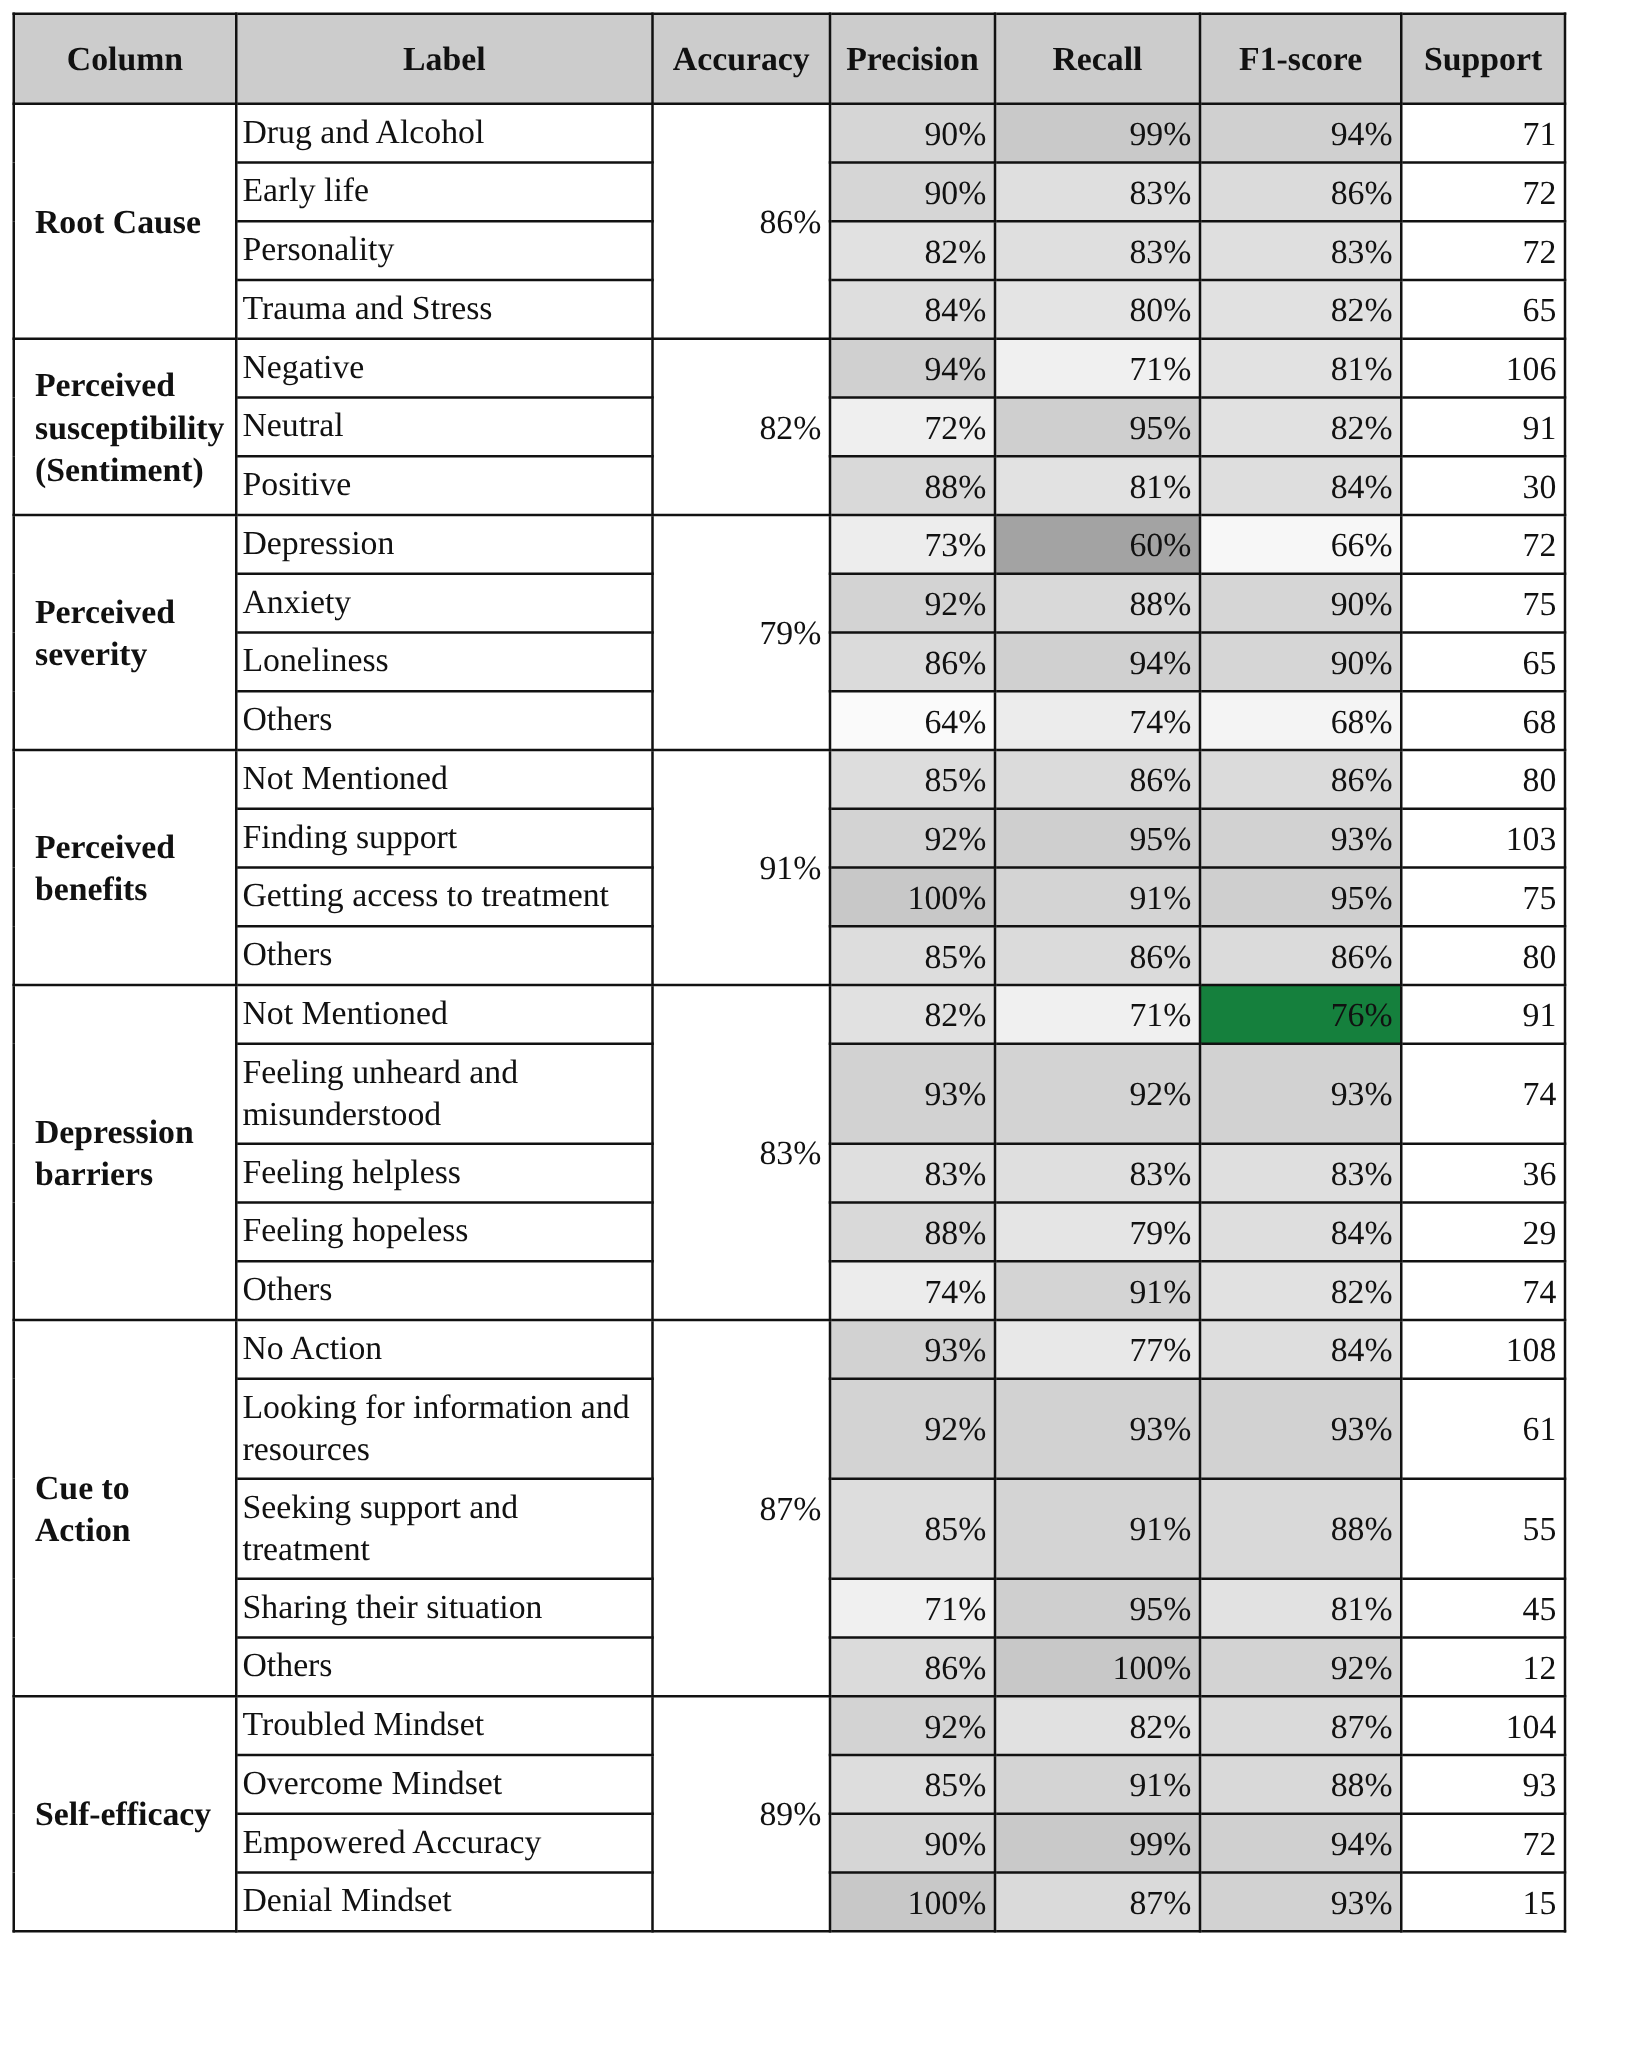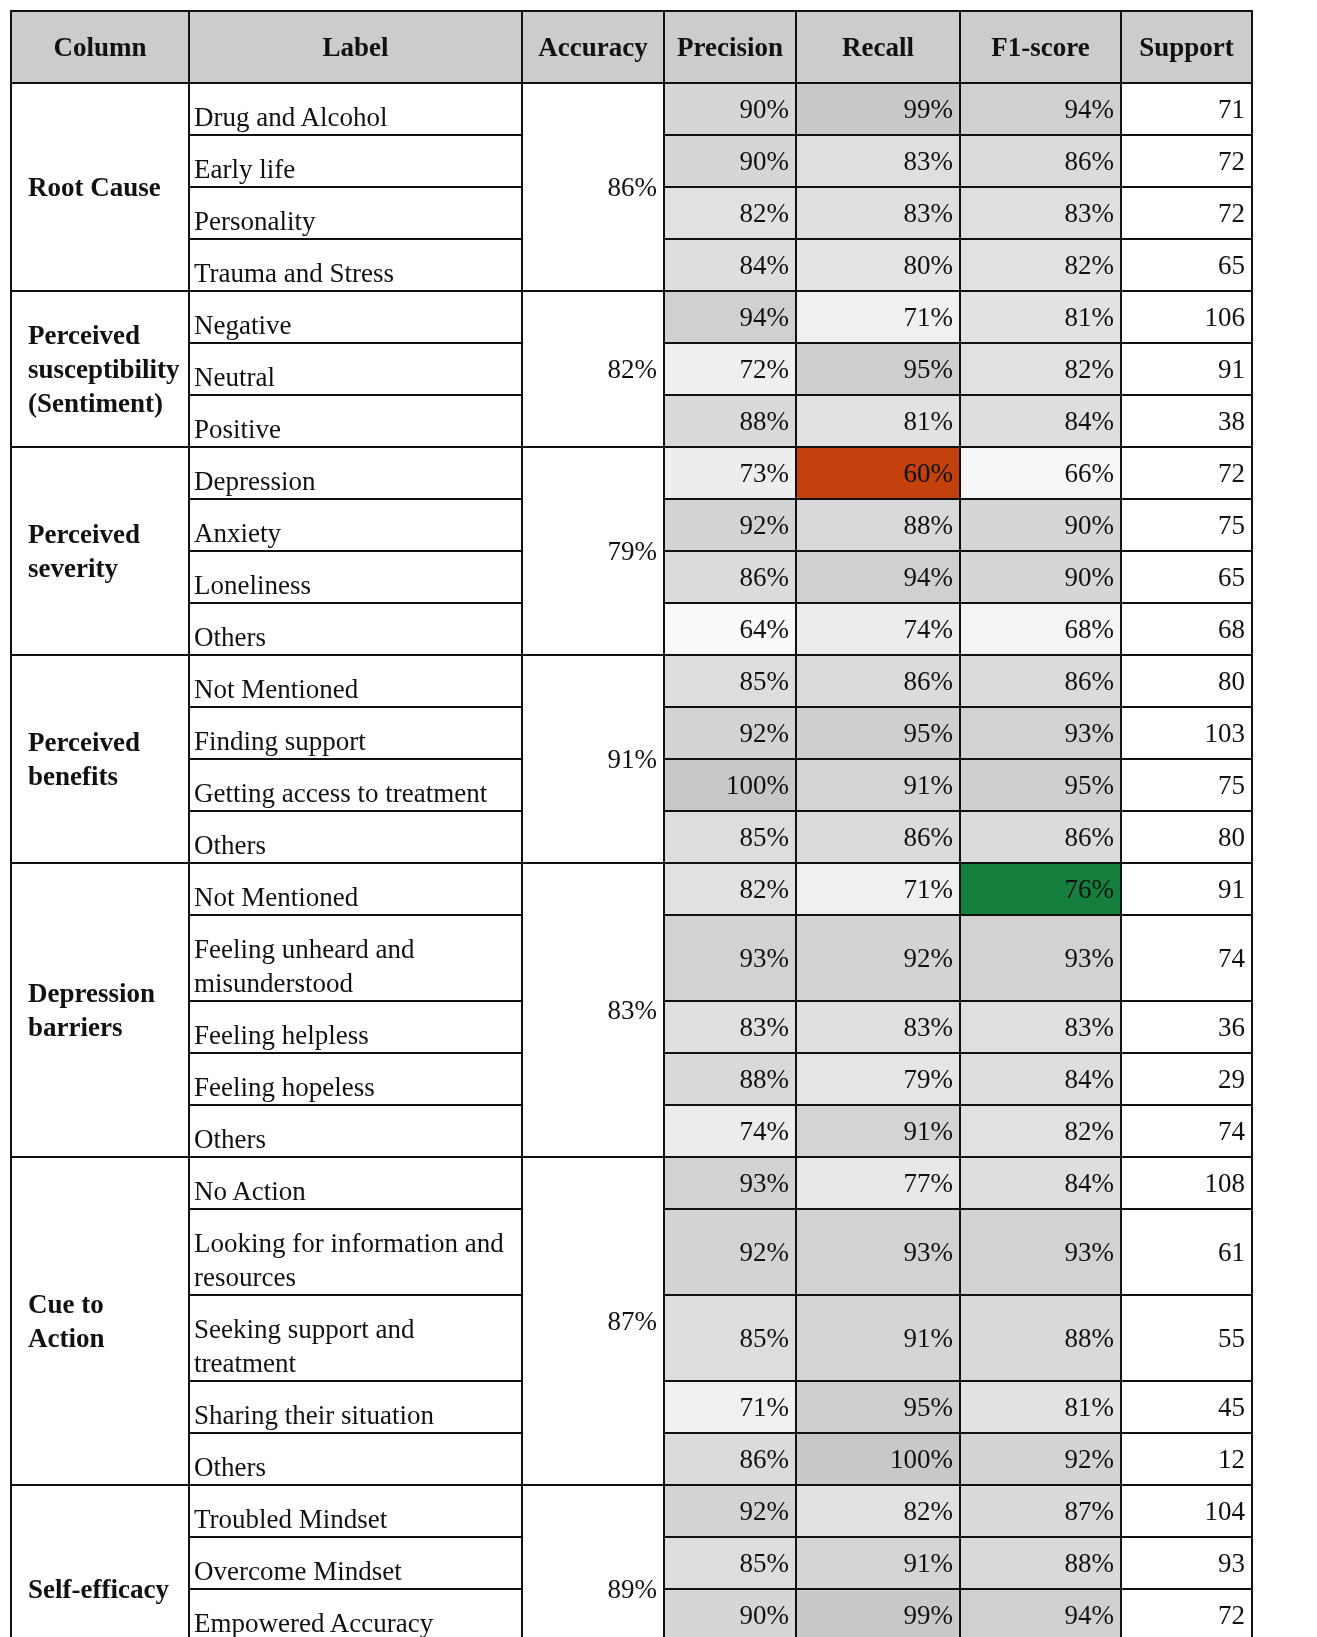--- a/index.html
+++ b/index.html
@@ -1,21 +1,21 @@
 <!DOCTYPE html>
 <html><head>
 <meta charset="utf-8">
 <style>
   html, body { margin: 0; padding: 0; background: #ffffff; }
   body { width: 1317px; height: 1637px; position: relative; font-family: "Liberation Serif", "DejaVu Serif", serif; color: #111; }
   #tbl { position: absolute; left: 10px; top: 10px; border-collapse: collapse; table-layout: fixed; }
   #tbl th, #tbl td { border: 2.5px solid #111; padding: 0 6px; font-size: 27px; line-height: 34px; box-sizing: border-box; }
   #tbl th { background: #cccccc; font-weight: bold; text-align: center; height: 72px; }
   #tbl td.group { font-weight: bold; text-align: left; vertical-align: middle; padding-left: 16px; background: #fff; }
-  #tbl td.label { text-align: left; vertical-align: top; padding-top: 16px; padding-left: 4px; background: #fff; }
+  #tbl td.label { text-align: left; vertical-align: top; padding-top: 4px; padding-left: 4px; background: #fff; }
   #tbl td.acc { text-align: right; vertical-align: middle; background: #fff; padding-right: 6px; }
   #tbl td.num { text-align: right; vertical-align: middle; padding-right: 6px; }
   #tbl td.sup { text-align: right; vertical-align: middle; background: #fff; padding-right: 6px; }
   #tbl tr.r1 td { height: 47px; }
   #tbl tr.r2 td { height: 80px; }
 </style>
 </head>
 <body>
 
 <table id="tbl">
@@ -84,28 +84,28 @@
         <td class="num" style="background: rgb(239, 239, 239); margin-left: 24px;">72%</td>
         <td class="num" style="background: rgb(207, 207, 207);">95%</td>
         <td class="num" style="background: rgb(225, 225, 225);">82%</td>
         <td class="sup">91</td>
       </tr>
       <tr class="r1">
         <td class="label">Positive</td>
         <td class="num" style="background: rgb(217, 217, 217);">88%</td>
         <td class="num" style="background: rgb(226, 226, 226);">81%</td>
         <td class="num" style="background: rgb(222, 222, 222);">84%</td>
-        <td class="sup">38</td>
+        <td class="sup">30</td>
       </tr>
       <tr class="r1">
         <td class="group" rowspan="4">Perceived severity</td>
         <td class="label">Depression</td>
         <td class="acc" rowspan="4">79%</td>
         <td class="num" style="background: rgb(237, 237, 237);">73%</td>
-        <td class="num" style="background: #c2410c;">60%</td>
+        <td class="num" style="background: #a3a3a3;">60%</td>
         <td class="num" style="background: rgb(247, 247, 247);">66%</td>
         <td class="sup">72</td>
       </tr>
       <tr class="r1">
         <td class="label">Anxiety</td>
         <td class="num" style="background: rgb(211, 211, 211);">92%</td>
         <td class="num" style="background: rgb(217, 217, 217);">88%</td>
         <td class="num" style="background: rgb(214, 214, 214);">90%</td>
         <td class="sup">75</td>
       </tr>

